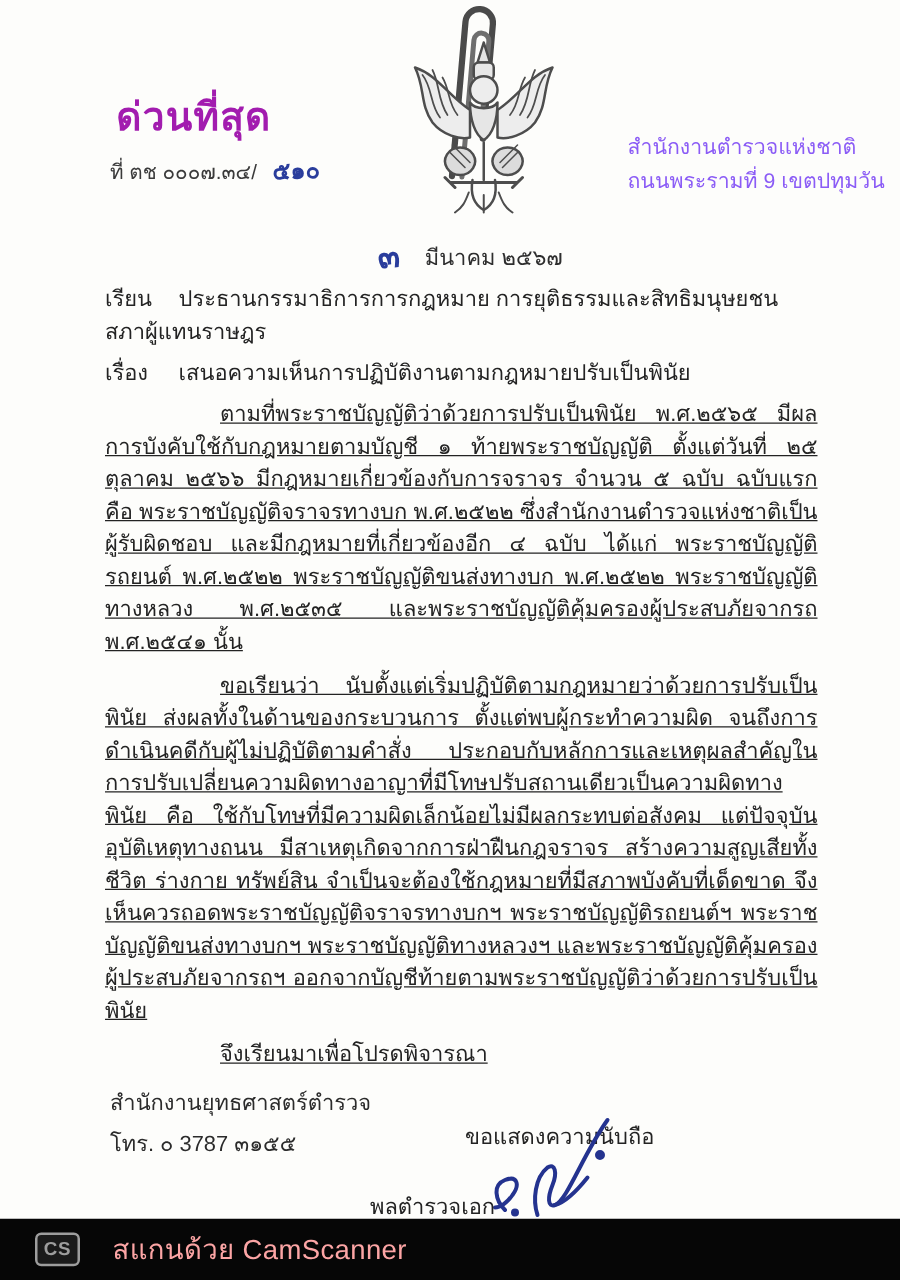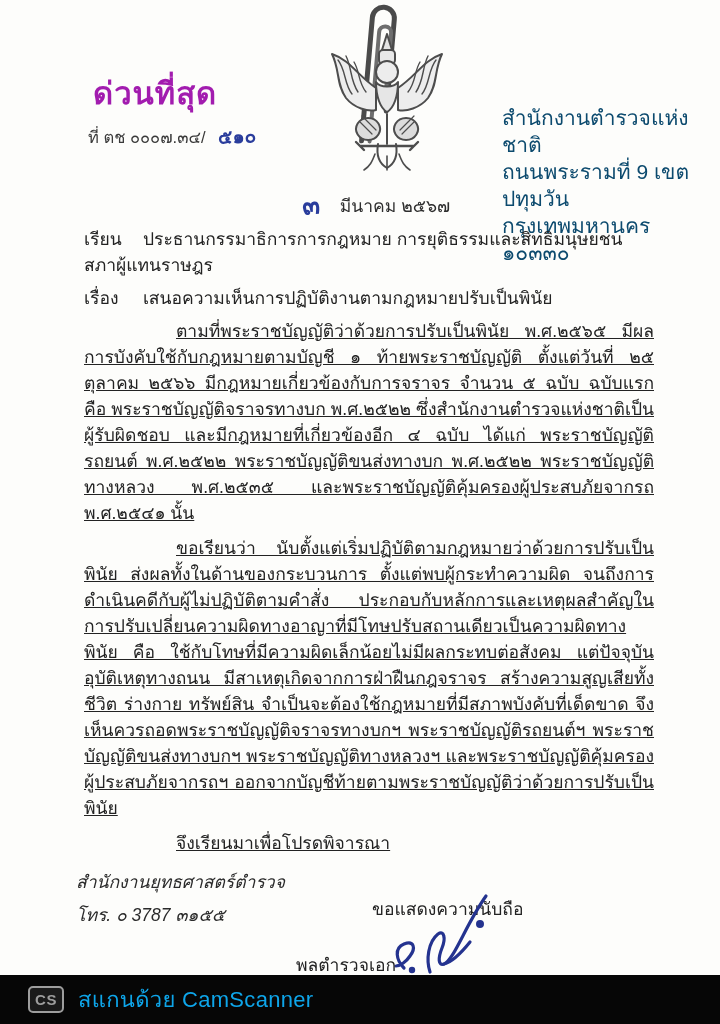--- a/index.html
+++ b/index.html
@@ -25,21 +25,21 @@
     font-size: 16.5px; color: #3a3a3a;
   }
   .doc-number .handwritten {
     color: #2a3d9c; font-size: 19px; font-weight: bold;
     margin-left: 12px; display: inline-block; transform: rotate(-2deg);
   }
   .paperclip { position: absolute; left: 346px; top: -8px; }
   .garuda { position: absolute; left: 320px; top: 26px; }
   .agency-address {
     position: absolute; left: 502px; top: 104px;
-    font-size: 21px; line-height: 27px; color: #0c4a6e;
+    font-size: 17px; line-height: 27px; color: #8b5cf6;
   }
   .date-line {
     position: absolute; left: 302px; top: 184px;
     font-size: 17.5px; color: #2e2e2e;
   }
   .date-line .hand-day {
     color: #2a3d9c; font-size: 26px; font-weight: bold;
     display: inline-block; transform: rotate(-6deg);
     margin-right: 20px; vertical-align: -2px;
   }
@@ -61,37 +61,37 @@
   .closing-line { margin-top: 9px; margin-left: 92px; text-decoration: underline; }
   
   .sig-area { position: relative; height: 185px; margin-top: 34px; }
   .salutation { position: absolute; left: 288px; top: 6px; }
   .signature-svg { position: absolute; left: 298px; top: 0; }
   .signer-rank { position: absolute; left: 212px; top: 62px; }
   .signer-name { position: absolute; left: 235px; top: 102px; width: 180px; text-align: center; }
   .signer-title1 { position: absolute; left: 98px; top: 129px; width: 472px; text-align: center; }
   
   .contact-block {
-    position: absolute; left: 76px; top: 866px;
-    font-size: 17.5px; line-height: 33px; color: #2b2b2b; font-style: italic;
+    position: absolute; left: 88px; top: 866px;
+    font-size: 17.5px; line-height: 33px; color: #2b2b2b;
   }
   
   .footer-bar {
     position: absolute; left: 0; bottom: 0; width: 720px; height: 49px;
     background: #060606;
     display: flex; align-items: center; padding-left: 28px;
   }
   .cs-logo {
     width: 36px; height: 27px; border: 2px solid #9d9d9d; border-radius: 5px;
     color: #9d9d9d; font-weight: bold; font-size: 15px;
     display: flex; align-items: center; justify-content: center;
     background: #1a1a1a; letter-spacing: 0.5px;
   }
   .footer-text {
-    color: #0ea5e9; font-size: 22px; margin-left: 14px; letter-spacing: 0.3px;
+    color: #fca5a5; font-size: 22px; margin-left: 26px; letter-spacing: 0.3px;
   }
 </style>
 </head>
 <body>
 
 <div class="scan-page">
 
   <svg class="paperclip" width="64" height="152" viewBox="0 0 64 152">
     <g transform="rotate(5 32 76)" fill="none" stroke-linecap="round">
       <path d="M22 150 L22 26 A11 11 0 0 1 44 26 L44 118" stroke="#4a4a4a" stroke-width="5"></path>
@@ -125,21 +125,20 @@
 
   <div class="urgency-stamp">ด่วนที่สุด</div>
 
   <div class="doc-number">
     <span>ที่ ตช ๐๐๐๗.๓๔/</span><span class="handwritten">๕๑๐</span>
   </div>
 
   <div class="agency-address">
     <div>สำนักงานตำรวจแห่งชาติ</div>
     <div>ถนนพระรามที่ 9 เขตปทุมวัน</div>
-    <div>กรุงเทพมหานคร ๑๐๓๓๐</div>
   </div>
 
   <div class="date-line">
     <span class="hand-day">๓</span><span>มีนาคม ๒๕๖๗</span>
   </div>
 
   <div class="letter">
     <div class="field-row">
       <span class="field-label">เรียน</span>
       <span class="field-text">ประธานกรรมาธิการการกฎหมาย การยุติธรรมและสิทธิมนุษยชน สภาผู้แทนราษฎร</span>

